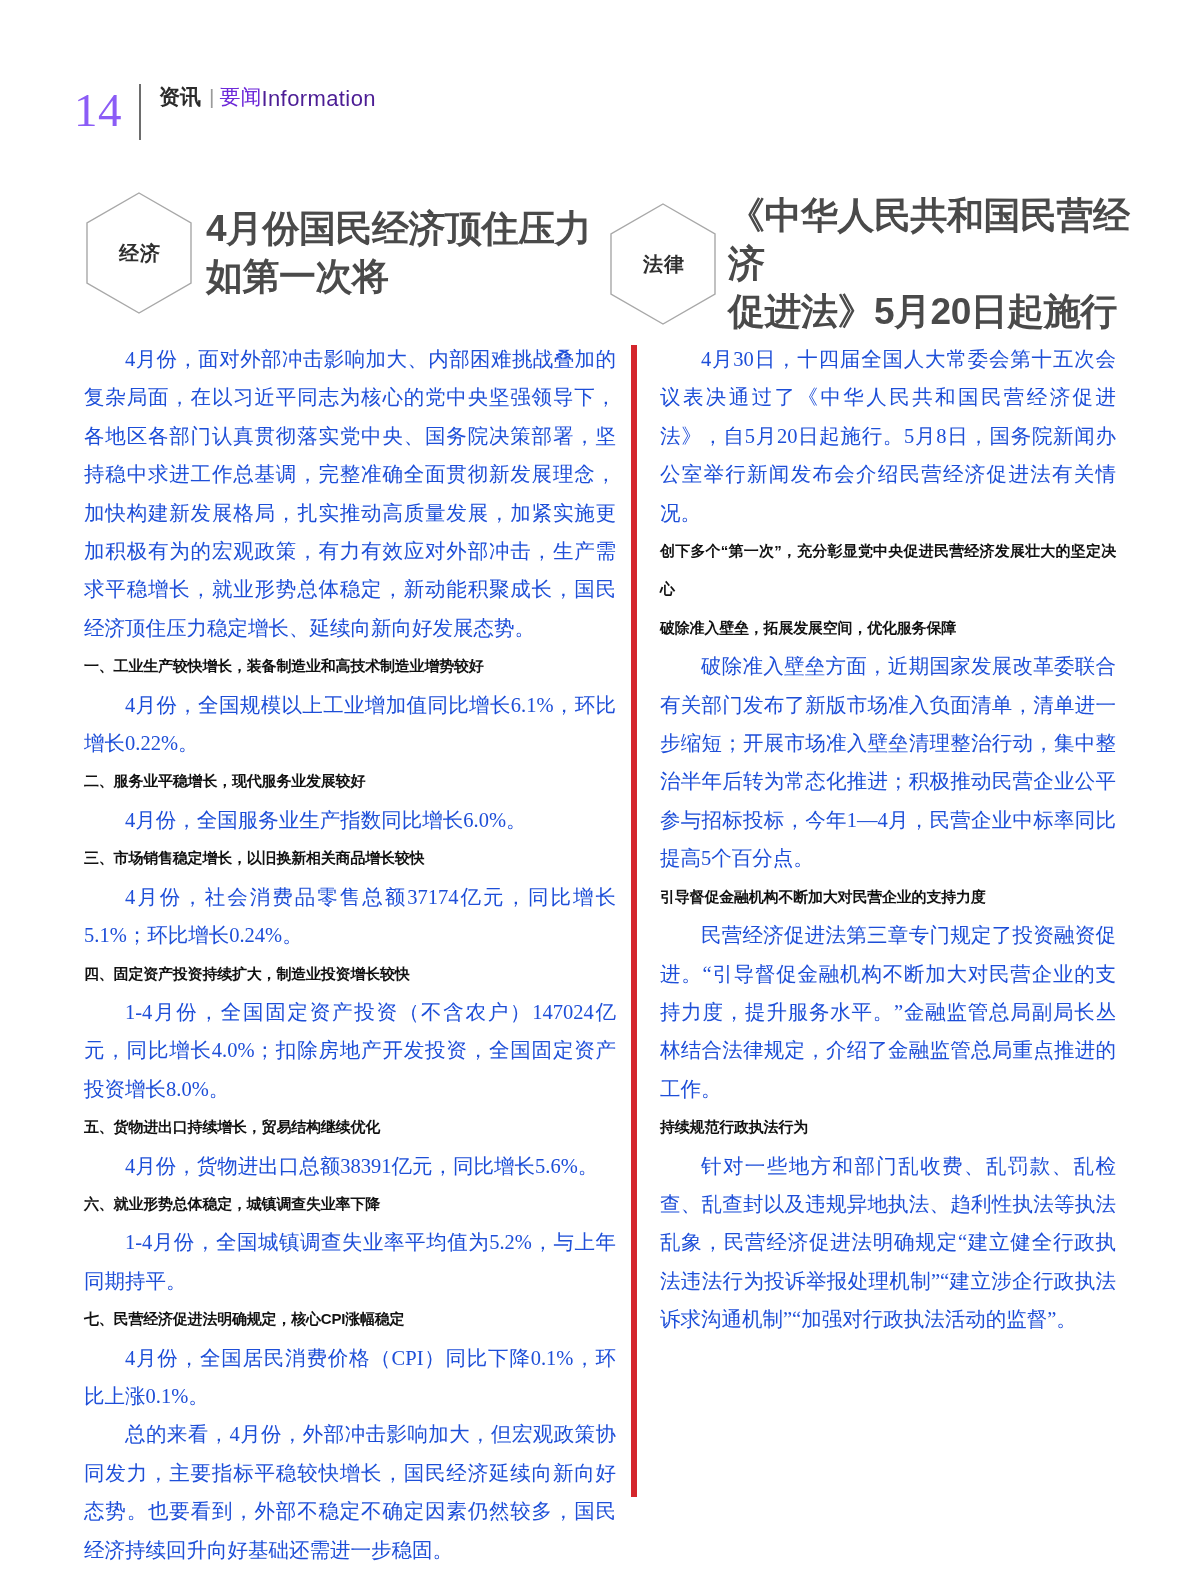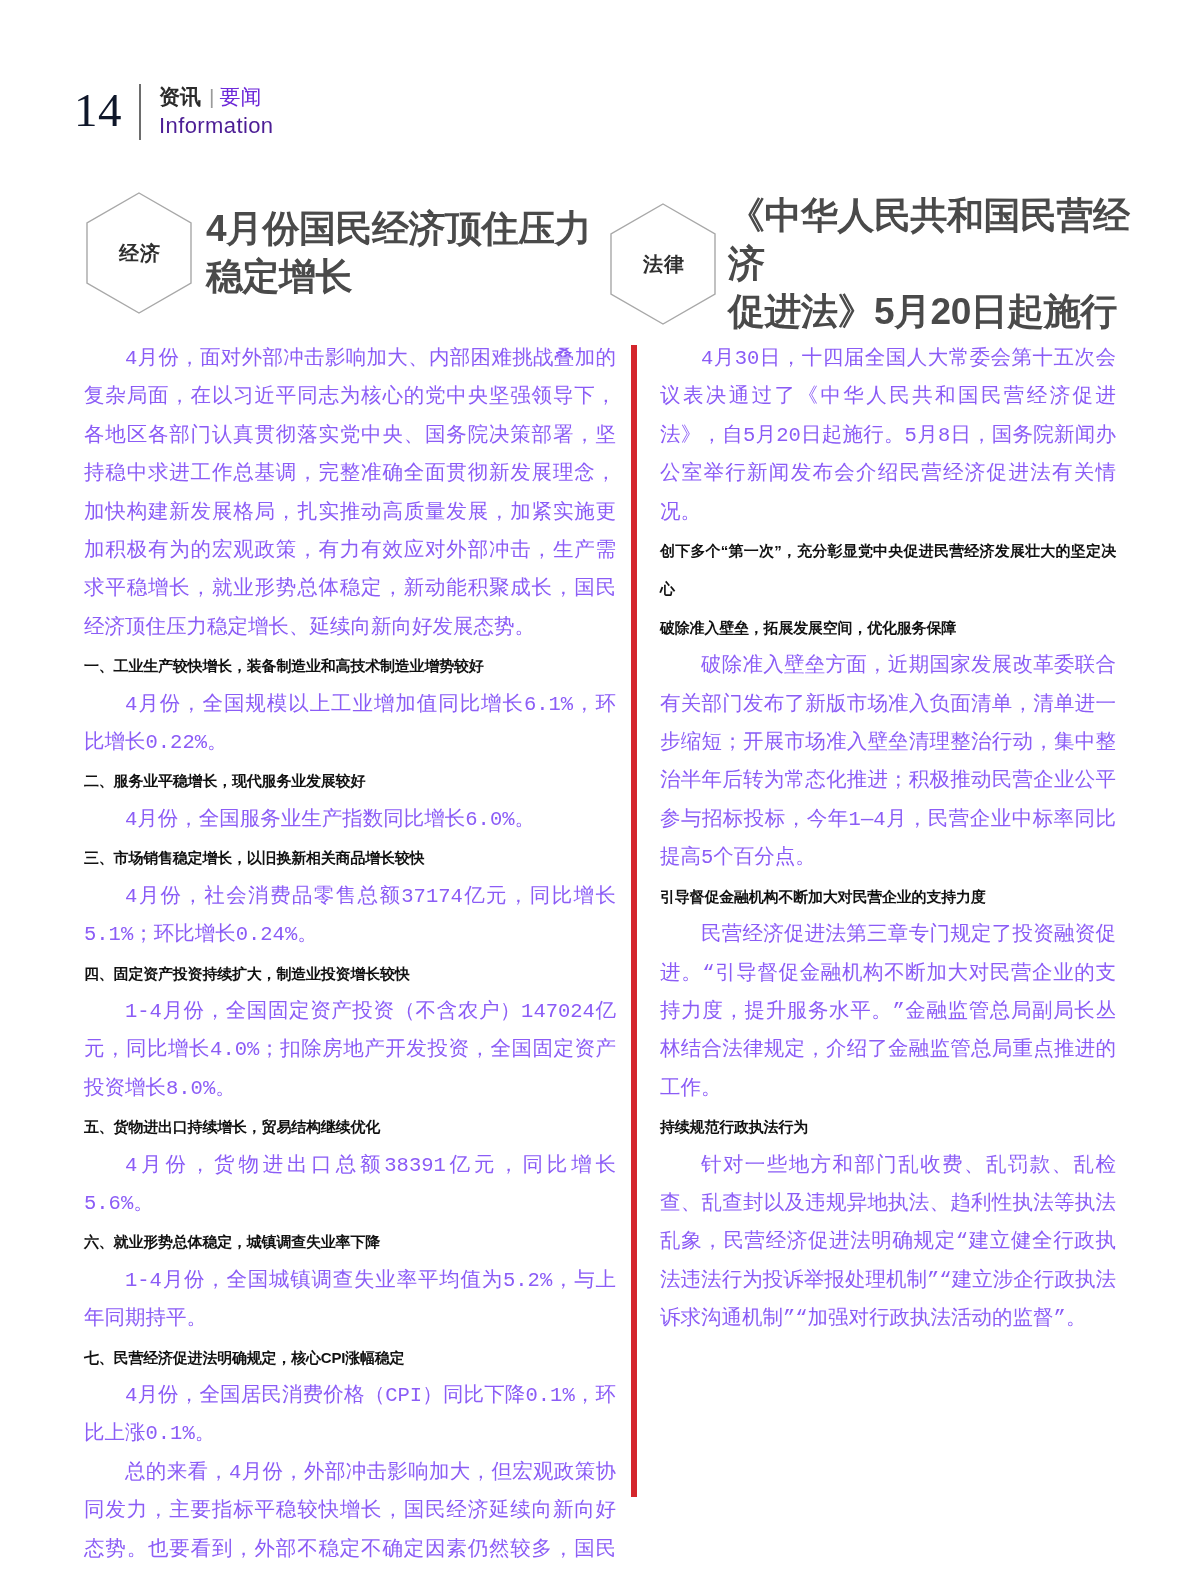--- a/index.html
+++ b/index.html
@@ -21,32 +21,31 @@
     position: absolute;
     left: 74px;
     top: 82px;
     display: flex;
     align-items: flex-start;
   }
   #page-number {
     font-family: "Liberation Serif", "DejaVu Serif", serif;
     font-size: 47px;
     line-height: 56px;
-    color: #0f172a;
+    color: #8b5cf6;
     letter-spacing: 0.5px;
   }
   #header-rule {
     width: 2px;
     background: #6d6d6d;
     height: 56px;
     margin: 2px 18px 0 17px;
   }
   #header-labels {
     display: flex;
-    flex-direction: column;
     padding-top: 1px;
   }
   #header-cn-row {
     display: flex;
     align-items: baseline;
     font-family: "Liberation Sans", "DejaVu Sans", sans-serif;
     font-size: 21px;
     line-height: 27px;
   }
   #header-cn-main {
@@ -125,24 +124,24 @@
 
   
   .column {
     position: absolute;
     top: 340px;
   }
   #column-left { left: 84px; width: 532px; }
   #column-right { left: 660px; width: 456px; }
 
   .para {
-    font-family: Liberation Mono, monospace;
+    font-family: Liberation Serif, serif;
     font-size: 20.5px;
     line-height: 38.4px;
-    color: #8b5cf6;
+    color: #1d4ed8;
     text-indent: 2em;
     text-align: justify;
     text-justify: inter-character;
     margin: 0;
   }
   .subhead {
     font-family: "Liberation Sans", "DejaVu Sans", sans-serif;
     font-weight: bold;
     font-size: 15px;
     line-height: 38.4px;
@@ -169,21 +168,21 @@
 </div>
 
 <div class="article-head" id="article-head-left">
   <div class="hex-badge">
     <svg width="106" height="122" viewBox="0 0 106 122" aria-hidden="true">
       <polygon points="53,1 105,31 105,91 53,121 1,91 1,31" fill="#ffffff" stroke="#a8a8a8" stroke-width="1.4"></polygon>
     </svg>
     <div class="hex-label">经济</div>
   </div>
   <div class="article-title">4月份国民经济顶住压力
-稳定增长</div>
+如第一次将</div>
 </div>
 
 <div class="article-head" id="article-head-right">
   <div class="hex-badge">
     <svg width="106" height="122" viewBox="0 0 106 122" aria-hidden="true">
       <polygon points="53,1 105,31 105,91 53,121 1,91 1,31" fill="#ffffff" stroke="#a8a8a8" stroke-width="1.4"></polygon>
     </svg>
     <div class="hex-label">法律</div>
   </div>
   <div class="article-title">《中华人民共和国民营经济

